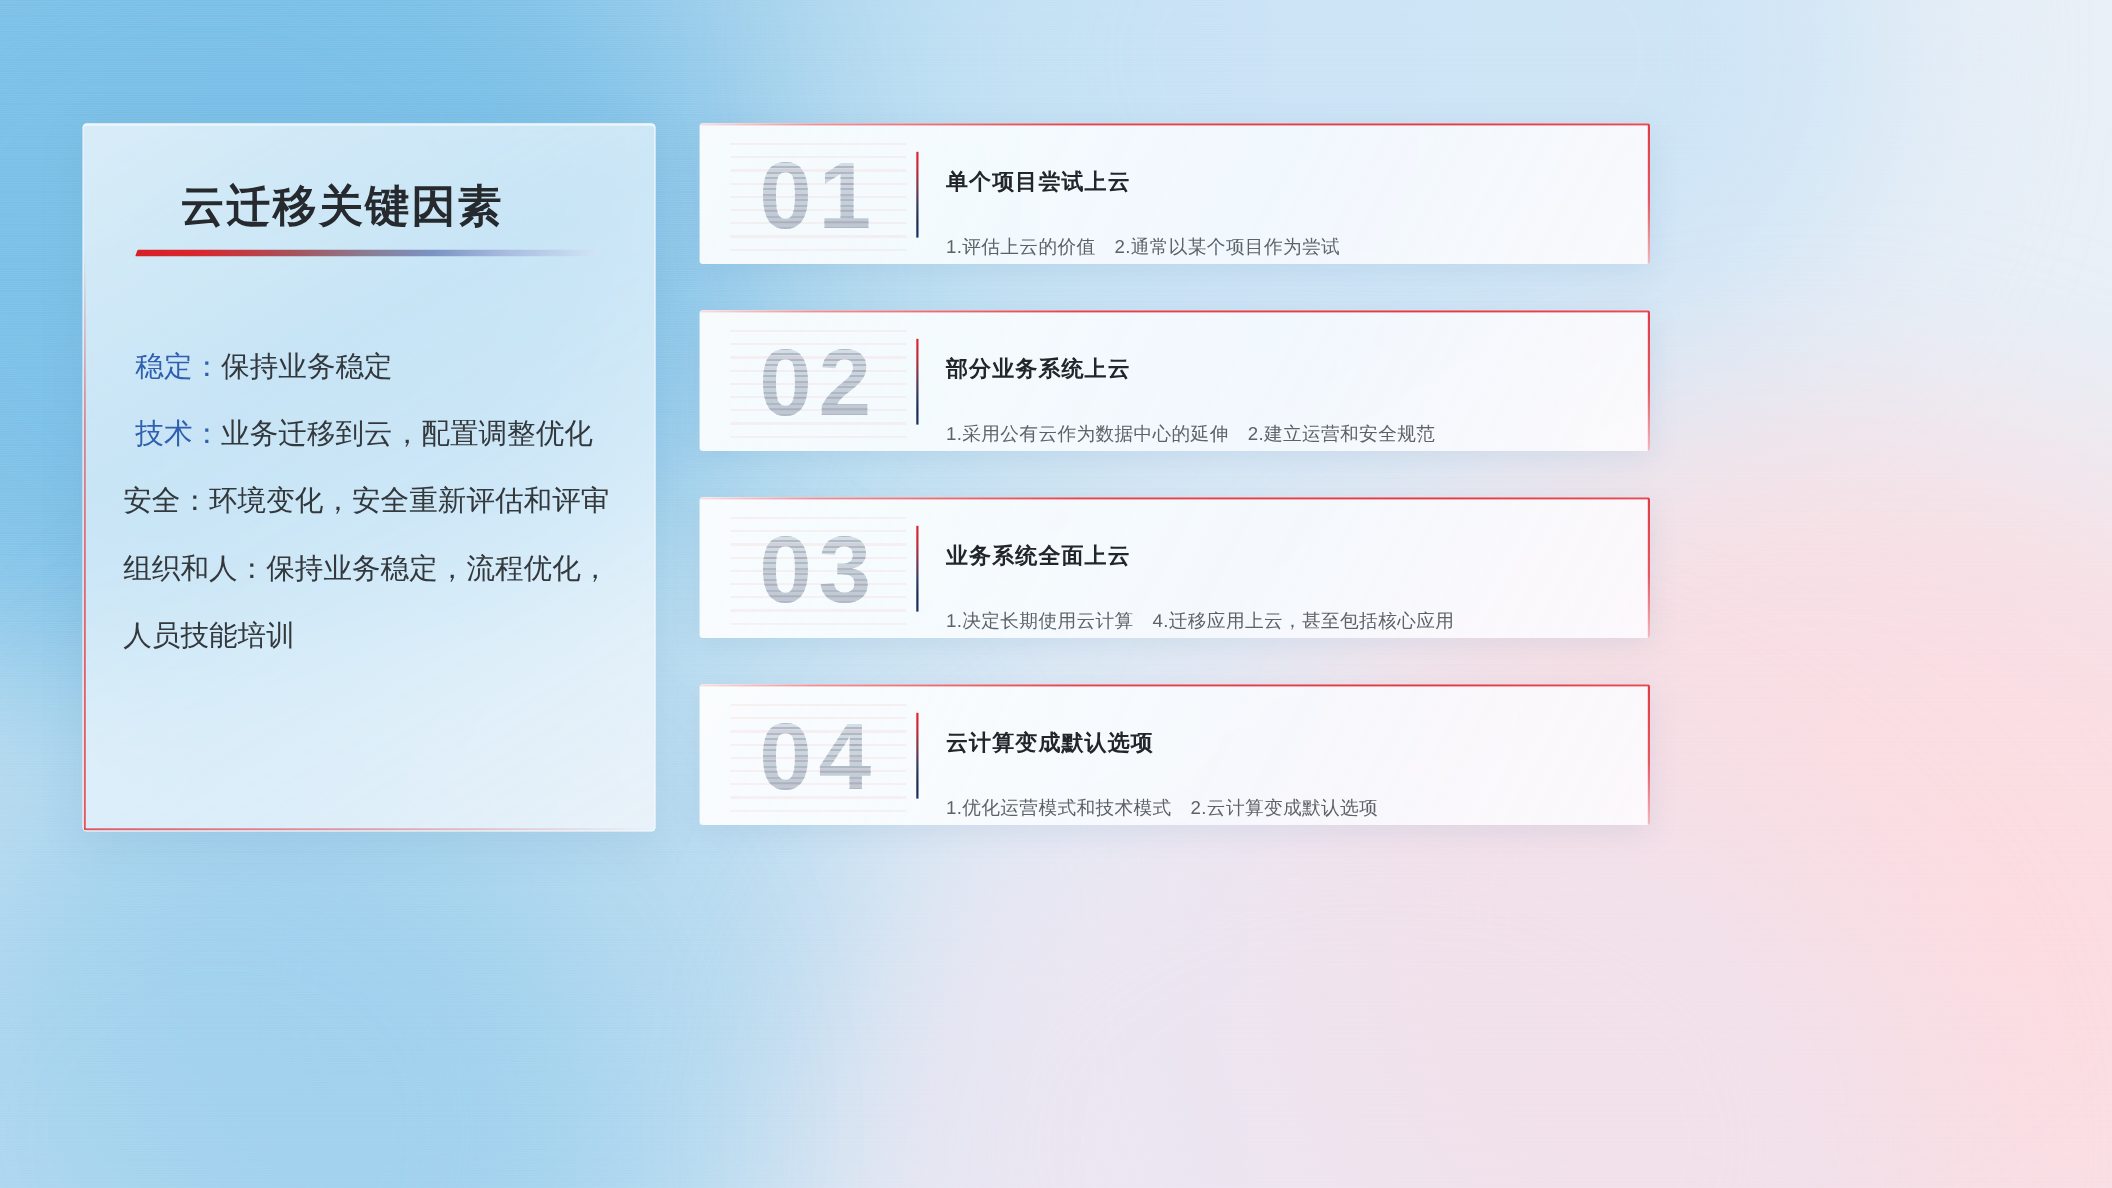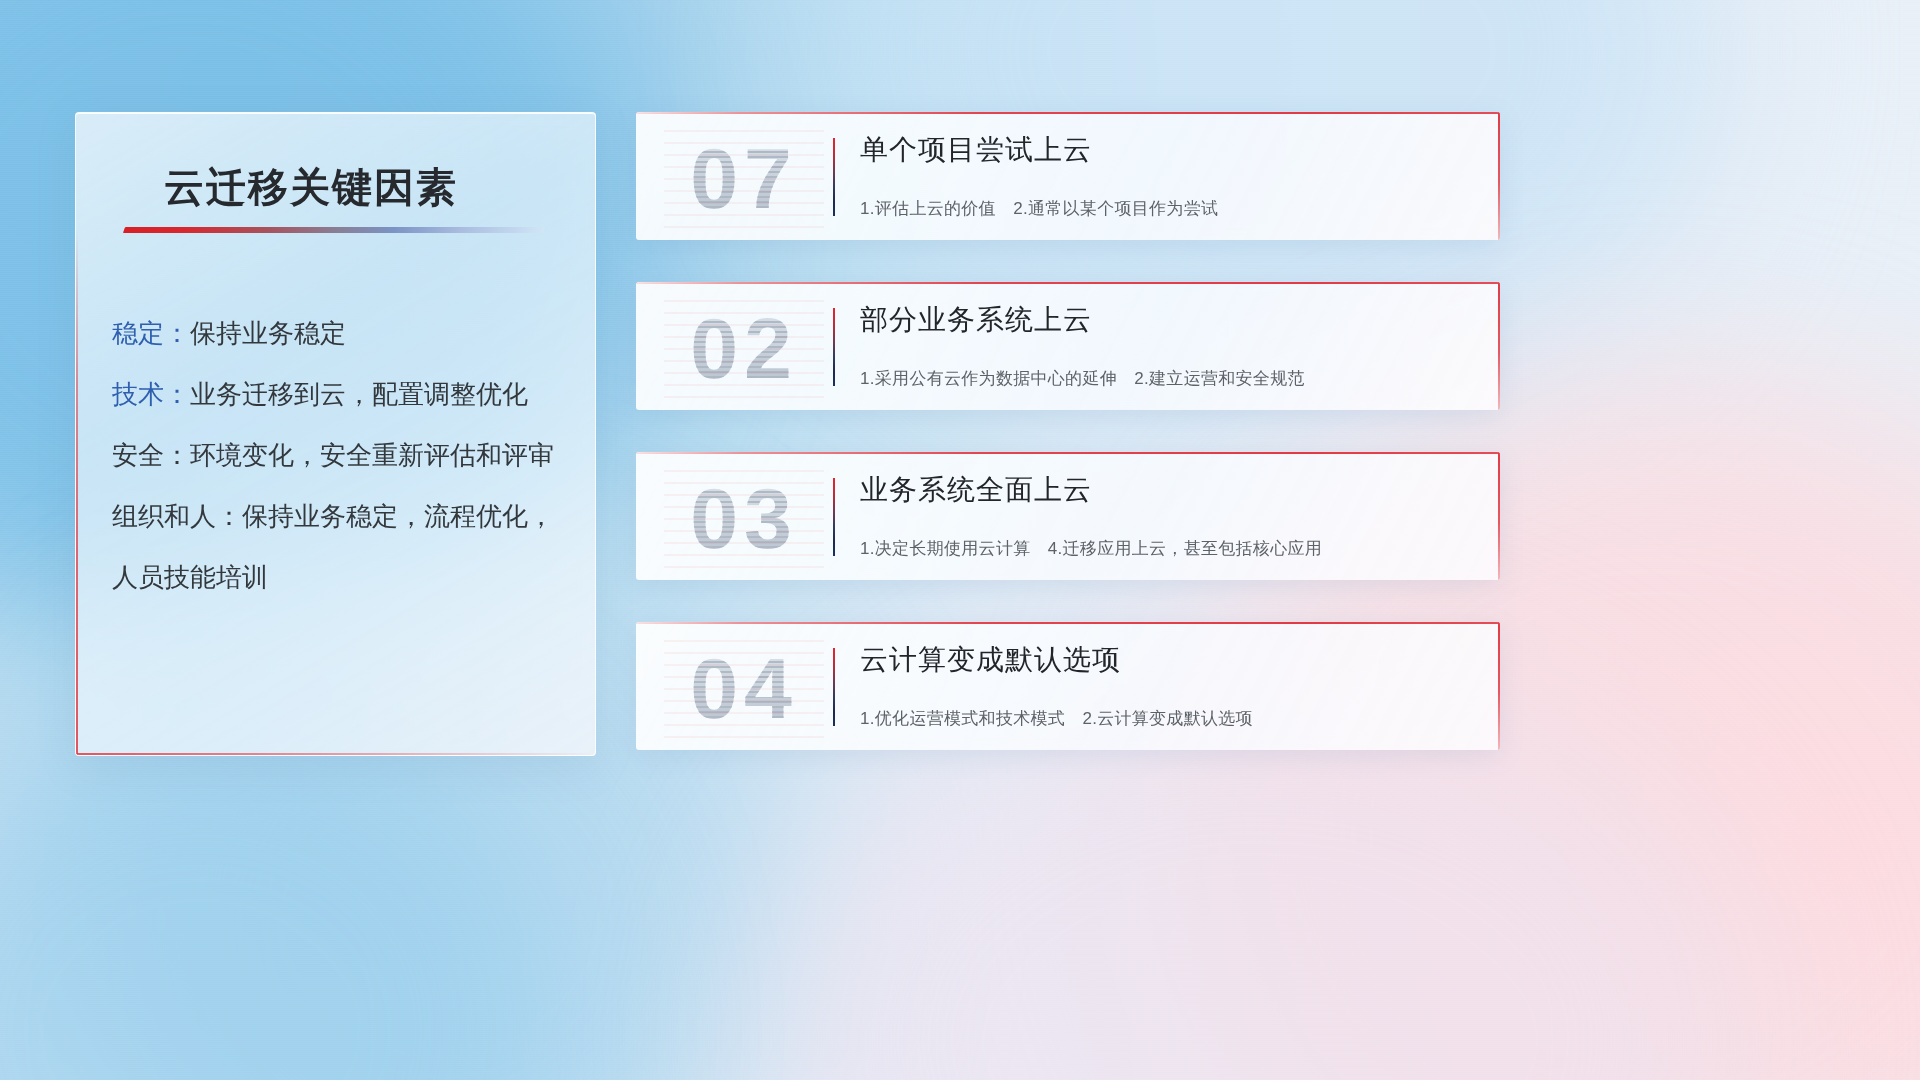--- a/index.html
+++ b/index.html
@@ -98,21 +98,21 @@
     top: 190px;
     right: 26px;
   }
   .factor-row {
     font-size: 26px;
     line-height: 61px;
     color: #33383d;
     white-space: nowrap;
   }
   .factor-label { color: #33383d; }
-  .factor-label.accent { color: #2f5fae; }
+  .factor-label.accent { color: #2f5fae; margin-left: 11px; }
   .factor-text { color: #33383d; }
 
   
   .steps { position: absolute; left: 636px; top: 112px; }
 
   .step-card {
     position: relative;
     width: 864px;
     height: 128px;
     margin-bottom: 42px;
@@ -180,26 +180,27 @@
     position: absolute;
     left: 197px;
     top: 26px;
     width: 2px;
     height: 78px;
     background: linear-gradient(180deg, #e1262f 0%, #c02b38 22%, #6b3a52 45%, #303a5e 64%, #1d2a4d 82%, #17305e 100%);
   }
 
   .step-body { position: absolute; left: 224px; top: 18px; right: 22px; }
   .step-title {
-    font-size: 28px;
-    font-weight: normal;
+    font-size: 20px;
+    font-weight: bold;
     color: #22262b;
     letter-spacing: 1px;
     line-height: 40px;
     white-space: nowrap;
+    margin-top: 16px;
   }
   .step-desc {
     margin-top: 27px;
     font-size: 17px;
     color: #5d6268;
     letter-spacing: 0.3px;
     white-space: nowrap;
   }
 </style>
 </head>
@@ -240,21 +241,21 @@
       <div class="factor-row">
         <span class="factor-label"></span><span class="factor-text">人员技能培训</span>
       </div>
 
     </div>
   </div>
 
   <div class="steps">
 
     <div class="step-card">
-      <div class="step-num">07</div>
+      <div class="step-num">01</div>
       <div class="step-num-tint"></div>
       <div class="step-divider"></div>
       <div class="step-body">
         <div class="step-title">单个项目尝试上云</div>
         <div class="step-desc">1.评估上云的价值　2.通常以某个项目作为尝试</div>
       </div>
     </div>
 
     <div class="step-card">
       <div class="step-num">02</div>

